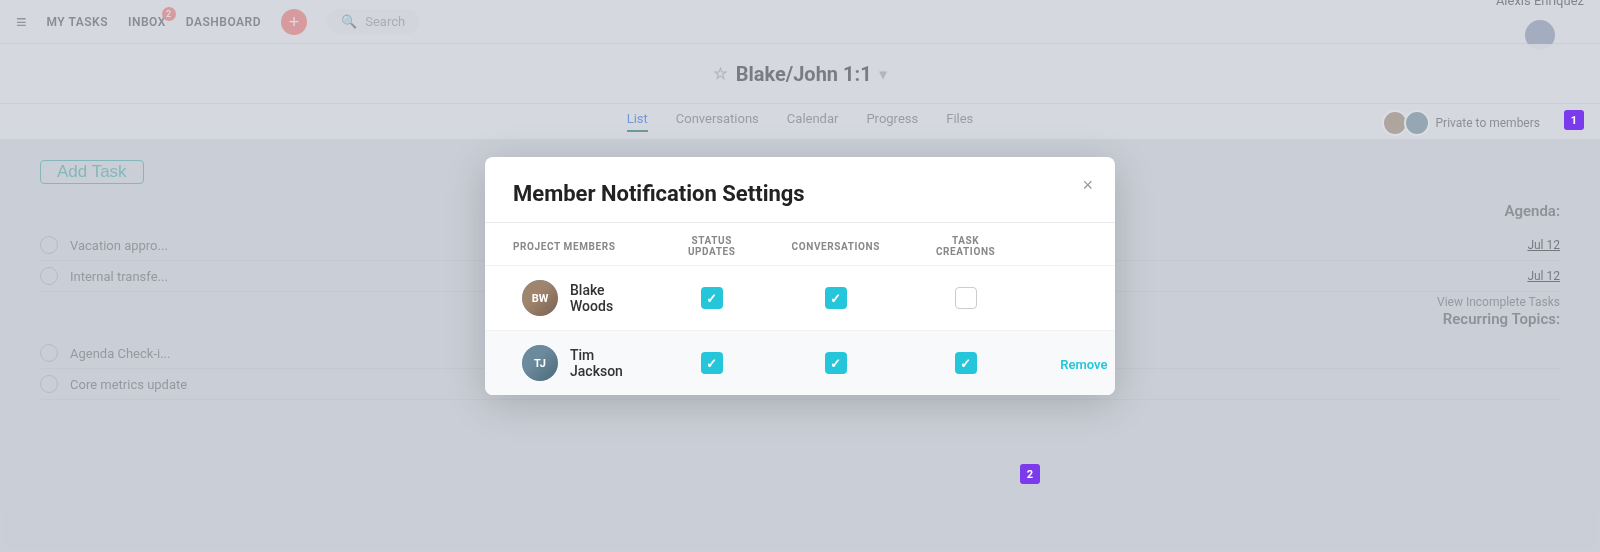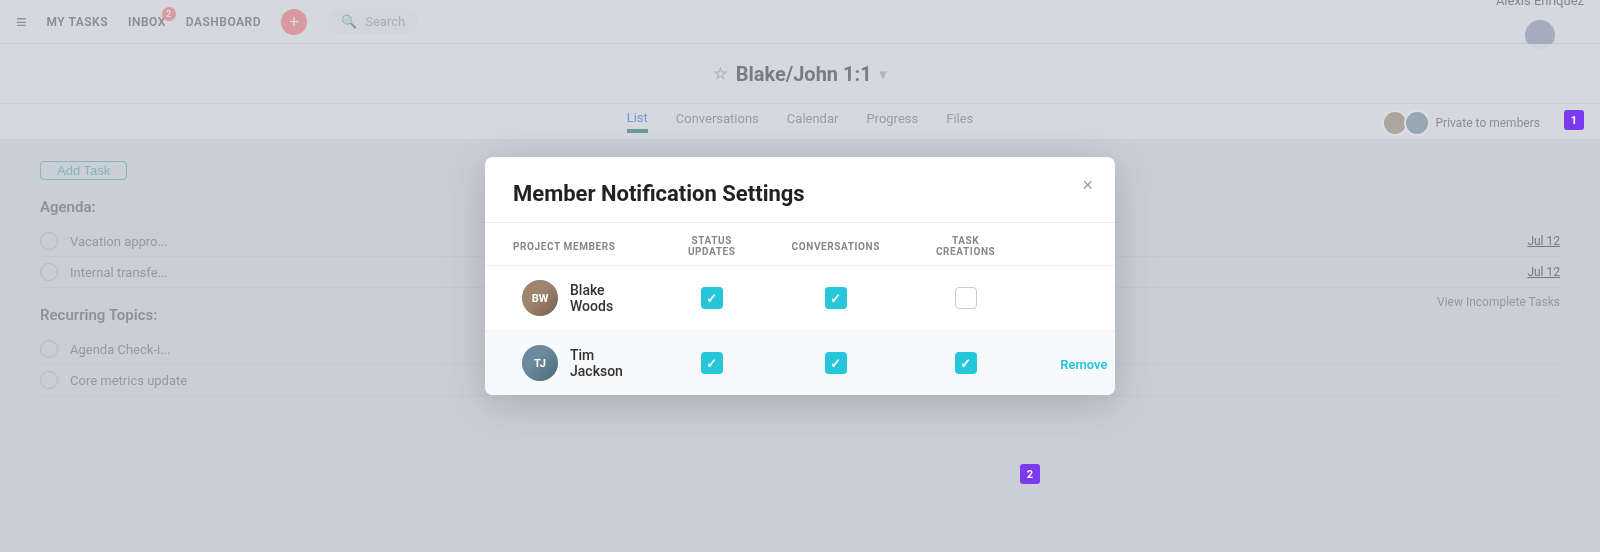--- a/index.html
+++ b/index.html
@@ -107,21 +107,21 @@
       display: flex; align-items: center; justify-content: center;
       gap: 28px;
       z-index: 1;
       border-bottom: 1px solid #dde2e8;
       opacity: 0.85;
     }
     .tab-item {
       font-size: 13px; color: #777; cursor: pointer; padding-bottom: 6px;
     }
     .tab-item.active {
-      color: #1a73e8; border-bottom: 4px solid #0f766e; padding-bottom: 4px;
+      color: #1a73e8; border-bottom: 2px solid #0f766e; padding-bottom: 4px;
     }
 
     
     .members-area {
       position: absolute;
       top: 110px; right: 60px;
       display: flex; align-items: center; gap: 6px;
       z-index: 1;
       opacity: 0.85;
     }
@@ -149,25 +149,25 @@
     .content-area {
       position: absolute;
       top: 140px; left: 0; right: 0; bottom: 0;
       background: #dde2e8;
       z-index: 1;
       padding: 20px 40px;
       opacity: 0.7;
     }
     .add-task-btn {
       border: 1.5px solid #26a69a; color: #26a69a; background: transparent;
-      padding: 1px 16px; border-radius: 4px; font-size: 13px; cursor: pointer;
+      padding: 1px 16px; border-radius: 4px; font-size: 17px; cursor: pointer;
       font-weight: 500;
     }
     .section-title {
-      font-size: 15px; font-weight: 600; color: #444; margin-top: 18px; margin-bottom: 10px;
+      font-size: 15px; font-weight: 600; color: #444; margin-top: 18px; margin-bottom: 10px; text-align: right;
     }
     .task-row {
       display: flex; align-items: center; gap: 12px;
       padding: 6px 0; border-bottom: 1px solid #cdd2d8;
     }
     .task-circle {
       width: 18px; height: 18px; border-radius: 50%; border: 1.5px solid #aaa; flex-shrink: 0;
     }
     .task-text { font-size: 13px; color: #555; }
     .task-date { margin-left: auto; font-size: 12px; color: #000000; text-decoration: underline; }

